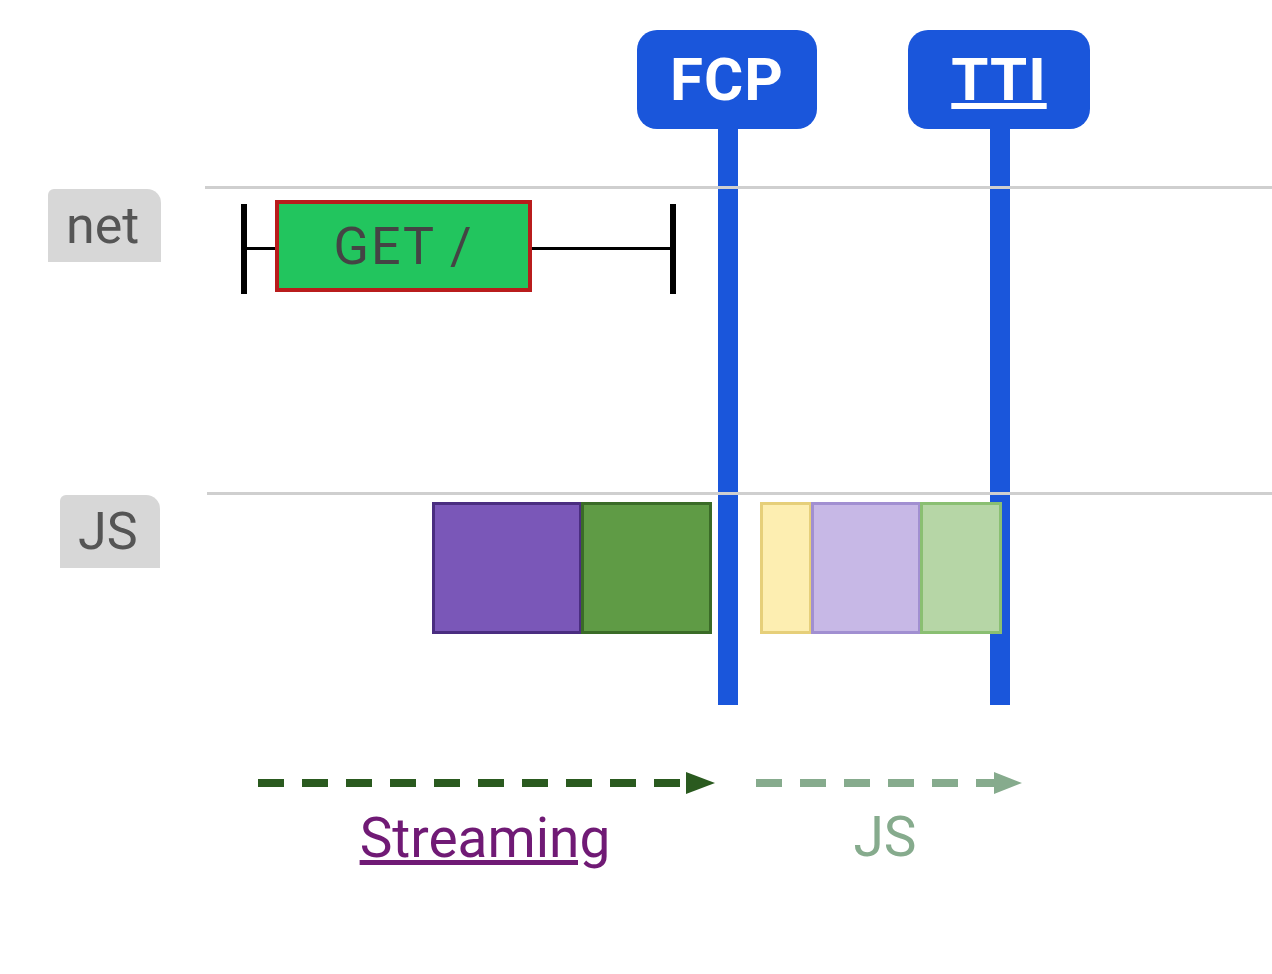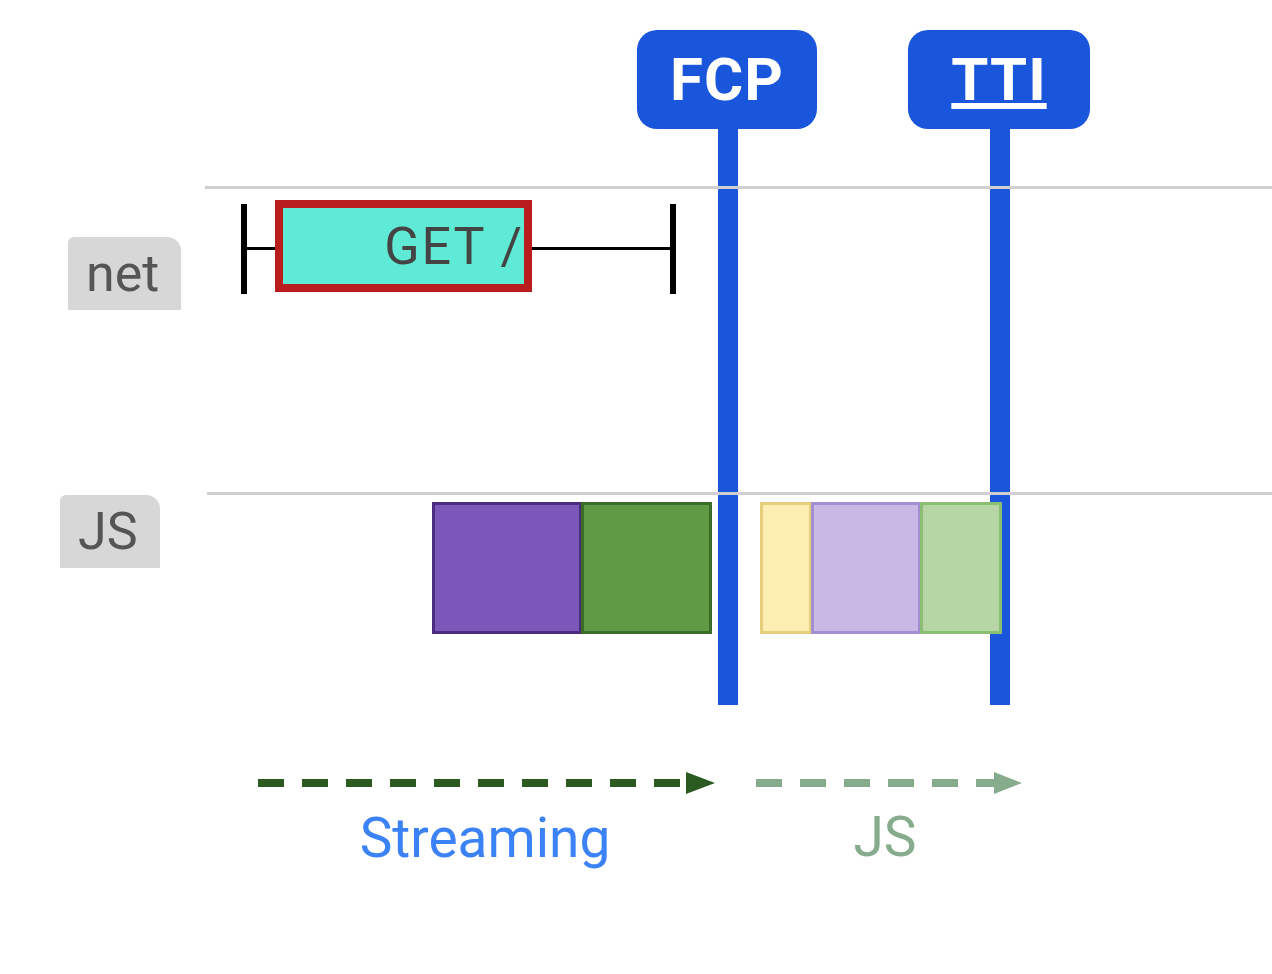--- a/index.html
+++ b/index.html
@@ -50,63 +50,63 @@
     height: 3px;
     background: #000;
   }
   .net-span-cap {
     position: absolute;
     width: 6px;
     background: #000;
   }
   .get-box {
     position: absolute;
-    background: #5eead4;
-    border: 8px solid #b91c1c;
+    background: #22c55e;
+    border: 4px solid #b91c1c;
     color: #444;
     font-size: 52px;
     display: flex;
     align-items: center;
-    justify-content: flex-end;
+    justify-content: center;
     letter-spacing: 2px;
   }
   .js-block {
     position: absolute;
     height: 132px;
   }
   .js-purple { background: #7a57b8; border: 3px solid #4a2d80; }
   .js-green  { background: #5f9b45; border: 3px solid #3a6b27; }
   .js-yellow-faded { background: #fdeeb1; border: 3px solid #e6cf7a; }
   .js-purple-faded { background: #c7b8e6; border: 3px solid #a18fd1; }
   .js-green-faded  { background: #b6d6a6; border: 3px solid #8abf72; }
   .phase-label {
     position: absolute;
     font-size: 55px;
     text-align: center;
   }
-  .phase-dark { color: #3b82f6; }
+  .phase-dark { color: #701a75; text-decoration: underline; }
   .phase-light { color: #86ab8d; }
 </style>
 </head>
 <body>
 
 <div class="diagram">
 
   <div class="marker-badge" style="left:637px; top:30px; width:180px;">
     <span>FCP</span>
   </div>
   <div class="marker-line" style="left:718px; top:125px; height:580px;"></div>
 
   <div class="marker-badge" style="left:908px; top:30px; width:182px;text-decoration:underline;">
     <span>TTI</span>
   </div>
   <div class="marker-line" style="left:990px; top:125px; height:580px;"></div>
 
   <div class="lane-rule" style="left:205px; top:186px; width:1067px;"></div>
-  <div class="lane-label" style="left:68px; top:189px;margin-top:48px;">
+  <div class="lane-label" style="left:48px; top:189px;">
     <span>net</span>
   </div>
 
   <div class="net-span-cap" style="left:241px; top:204px; height:90px;"></div>
   <div class="net-span-line" style="left:241px; top:247px; width:433px;"></div>
   <div class="net-span-cap" style="left:670px; top:204px; height:90px;"></div>
   <div class="get-box" style="left:275px; top:200px; width:257px; height:92px;">
     <span>GET /</span>
   </div>
 

